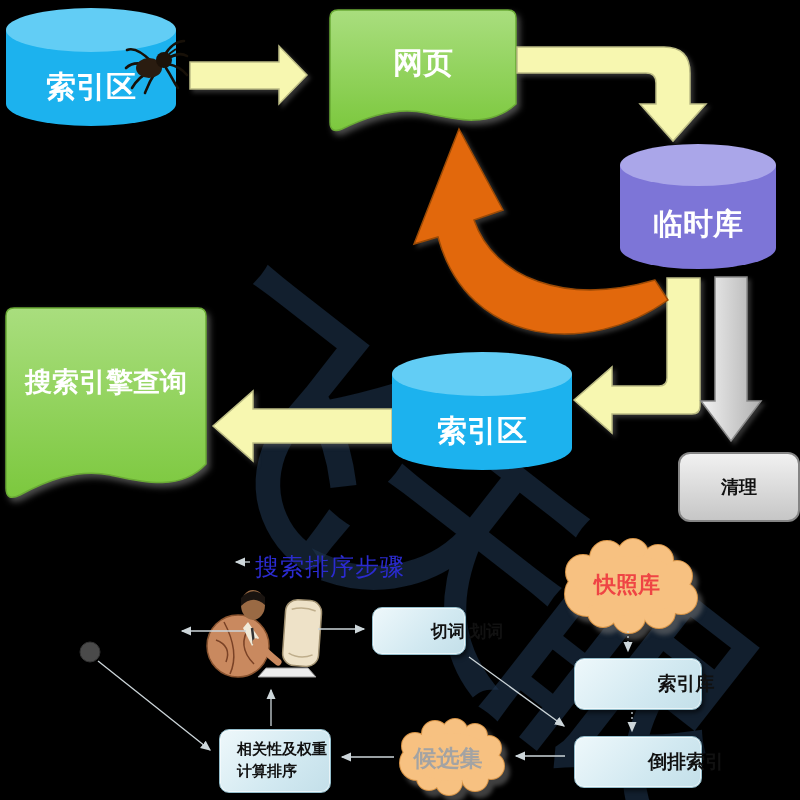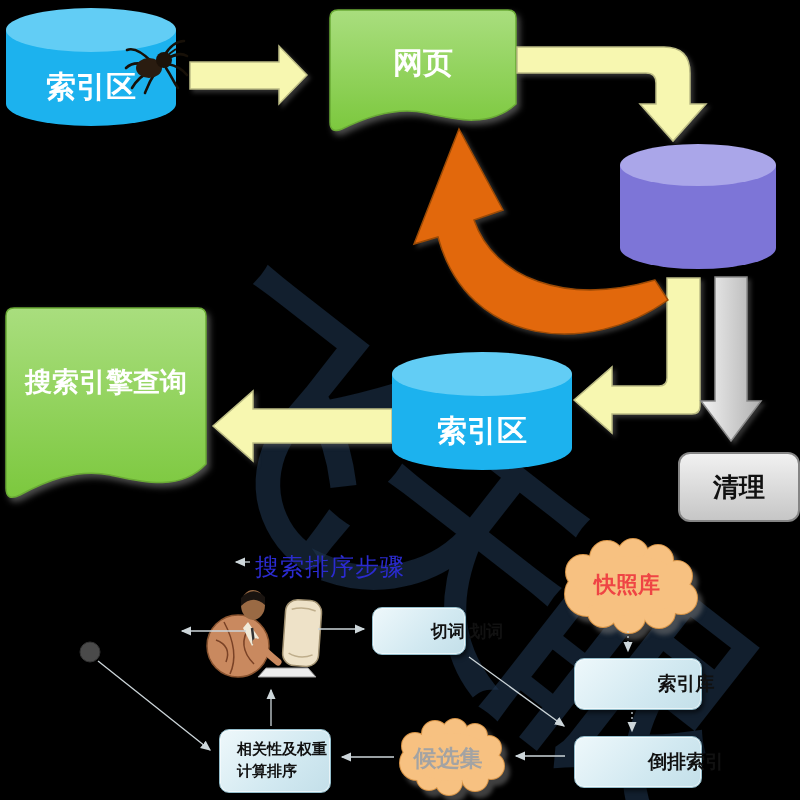--- a/index.html
+++ b/index.html
@@ -87,20 +87,21 @@
   <svg class="abs z16" style="left:4px;top:6px" width="174" height="126" viewBox="0 0 174 126">
     <path d="M2,24 L2,98 A85,22 0 0 0 172,98 L172,24 Z" fill="#1cb2ee"></path>
     <ellipse cx="87" cy="24" rx="85" ry="22" fill="#62cdf5"></ellipse>
   </svg>
   <div class="abs z17 lbl cyl-lbl" style="left:4px;top:6px;width:174px;height:126px;padding-top:18px">索引区</div>
 
   <svg class="abs z16" style="left:618px;top:142px" width="160" height="132" viewBox="0 0 160 132">
     <path d="M2,23 L2,106 A78,21 0 0 0 158,106 L158,23 Z" fill="#7d75d7"></path>
     <ellipse cx="80" cy="23" rx="78" ry="21" fill="#aaa6e9"></ellipse>
   </svg>
+  <div class="abs z17 lbl cyl-lbl" style="left:618px;top:142px;width:160px;height:132px;padding-top:16px">临时库</div>
 
   <svg class="abs z16" style="left:390px;top:350px" width="184" height="126" viewBox="0 0 184 126">
     <path d="M2,24 L2,98 A90,22 0 0 0 182,98 L182,24 Z" fill="#1cb2ee"></path>
     <ellipse cx="92" cy="24" rx="90" ry="22" fill="#62cdf5"></ellipse>
   </svg>
   <div class="abs z17 lbl cyl-lbl" style="left:390px;top:350px;width:184px;height:126px;padding-top:18px">索引区</div>
 
   <div class="abs z17 lbl" style="left:328px;top:8px;width:190px;height:110px;font-size:30px">网页</div>
   <div class="abs z17 lbl" style="left:4px;top:306px;width:204px;height:205px;align-items:flex-start;padding-top:58px;font-size:27px;box-sizing:border-box">搜索引擎查询</div>
 
@@ -114,21 +115,21 @@
         <path d="M43,25 C52,19 58,19 63,22"></path>
       <path d="M44,30 C54,32 59,36 63,41"></path>
         <path d="M42,34 C48,43 50,49 54,54"></path>
     </g>
     <ellipse cx="25" cy="34" rx="13" ry="10" fill="#2a1c10"></ellipse>
     <circle cx="40" cy="26" r="8" fill="#1c1209"></circle>
     <path d="M45,20 L52,15 M46,23 L54,21" stroke="#171008" stroke-width="2"></path>
   </svg>
 
   <div id="cleanup-box" class="abs z16" style="left:678px;top:452px;width:118px;height:66px">
-    <div class="lbl" style="width:100%;height:100%;font-size:26px">清理</div>
+    <div class="lbl" style="width:100%;height:100%;font-size:18px">清理</div>
   </div>
 
   <div id="sort-title" class="abs z20" style="left:255px;top:551px">搜索排序步骤</div>
 
   <svg class="abs z20" style="left:196px;top:584px" width="138" height="100" viewBox="0 0 138 100">
     <circle cx="42" cy="62" r="31" fill="#c9895f" stroke="#8a5430" stroke-width="1.5"></circle>
     <path d="M28,38 Q44,68 34,90 M54,42 Q40,62 58,80 M20,56 Q36,62 30,78" stroke="#7a4226" stroke-width="1.5" fill="none"></path>
     <polygon points="52,38 63,54 56,62 47,44" fill="#f0ead8"></polygon>
     <path d="M56,44 L58,60" stroke="#333" stroke-width="2.5"></path>
     <ellipse cx="57" cy="21" rx="12" ry="15" fill="#9a6a44"></ellipse>

